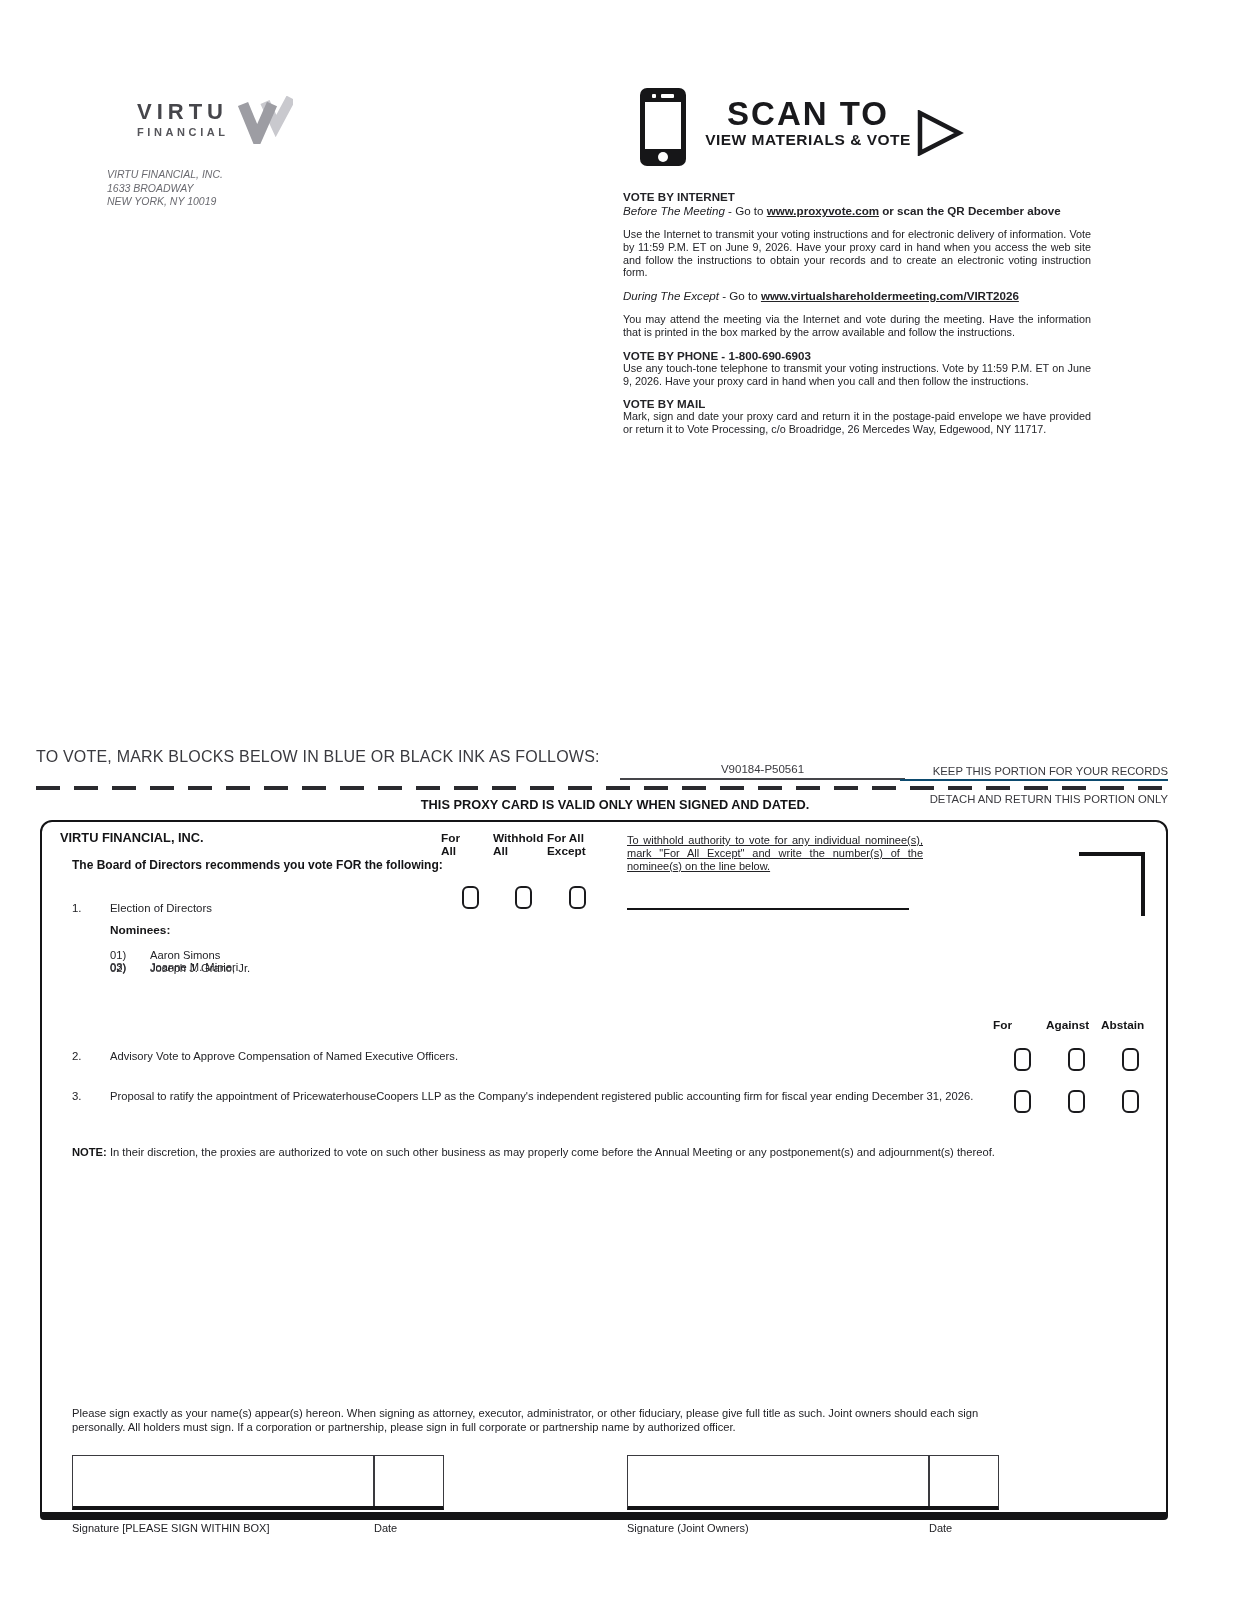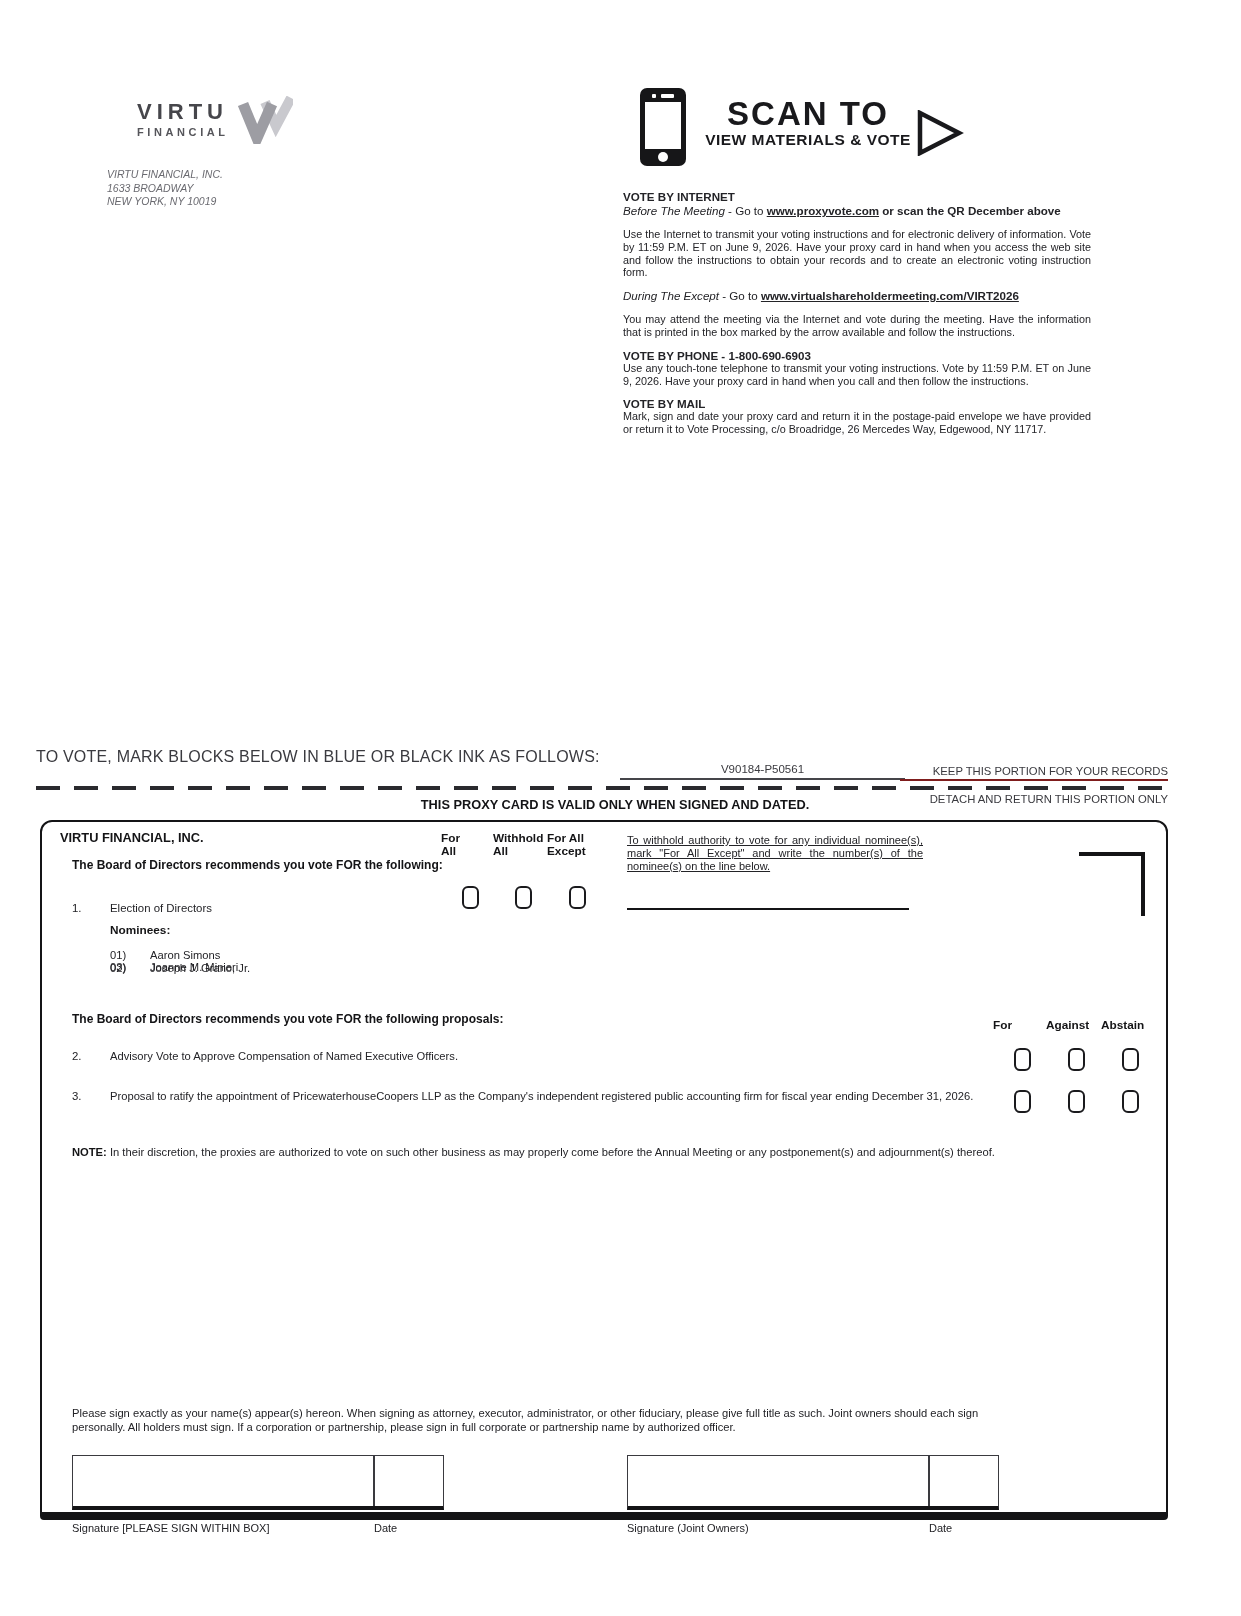--- a/index.html
+++ b/index.html
@@ -33,21 +33,21 @@
   .meet .url{font-weight:bold;text-decoration:underline;}
   .meet .bld{font-weight:bold;}
   .vp{font-size:10.8px;line-height:12.8px;text-align:justify;margin:0 0 10px;}
   .vp.last{margin-bottom:0;}
 
   
   .mark-inst{position:absolute;left:36px;top:748px;font-size:16px;letter-spacing:.2px;color:#3a3a3f;}
   .ctrl-num{position:absolute;left:620px;top:763px;width:285px;text-align:center;font-size:11.5px;color:#3a3a3f;
             border-bottom:2px solid #45454a;padding-bottom:3px;}
   .keep{position:absolute;left:900px;top:765px;width:268px;text-align:right;font-size:11.3px;color:#3a3a3f;
-        border-bottom:2px solid #7f1d1d;padding-bottom:2px;}
+        border-bottom:2px solid #0c4a6e;padding-bottom:2px;}
   .dashes{position:absolute;left:36px;top:786px;width:1132px;height:3.5px;
           background:repeating-linear-gradient(to right,#2a2a2e 0,#2a2a2e 24px,transparent 24px,transparent 38px);}
   .return-note{position:absolute;left:900px;top:793px;width:268px;text-align:right;font-size:11.3px;color:#3a3a3f;}
   .valid-note{position:absolute;left:200px;top:797px;width:830px;text-align:center;font-weight:bold;font-size:12.8px;color:#141416;}
 
   
   .card{position:absolute;left:40px;top:820px;width:1128px;height:700px;box-sizing:border-box;
         border:2.5px solid #141416;border-bottom-width:8px;border-radius:12px 12px 4px 4px;background:#fff;}
   .company{position:absolute;left:18px;top:8px;font-weight:bold;font-size:12.8px;color:#141416;}
   .rec{position:absolute;font-weight:bold;font-size:12px;line-height:14.5px;color:#141416;}
@@ -166,21 +166,20 @@
 
     <div class="withhold-note">To withhold authority to vote for any individual nominee(s), mark "For All Except" and write the number(s) of the nominee(s) on the line below.</div>
     <div class="writein"></div>
     <div class="corner"></div>
 
     <div class="nom-label">Nominees:</div>
     <div class="nominee ny0"><span class="nnum">01)</span><span>Aaron Simons</span></div>
     <div class="nominee ny1"><span class="nnum">02)</span><span>Joseph J. Grano, Jr.</span></div>
     <div class="nominee ny2"><span class="nnum">03)</span><span>Joanne M. Minieri</span></div>
 
-    <div class="rec rec2">The Board of Directors recommends you vote FOR the following proposals:</div>
     <div class="colhead c2a">For</div>
     <div class="colhead c2b">Against</div>
     <div class="colhead c2c">Abstain</div>
 
     <div class="inum y-p2">2.</div>
     <div class="prop-text y-p2">Advisory Vote to Approve Compensation of Named Executive Officers.</div>
     <span class="cb r2 cbfx"></span>
     <span class="cb r2 cbgx"></span>
     <span class="cb r2 cbhx"></span>
 

